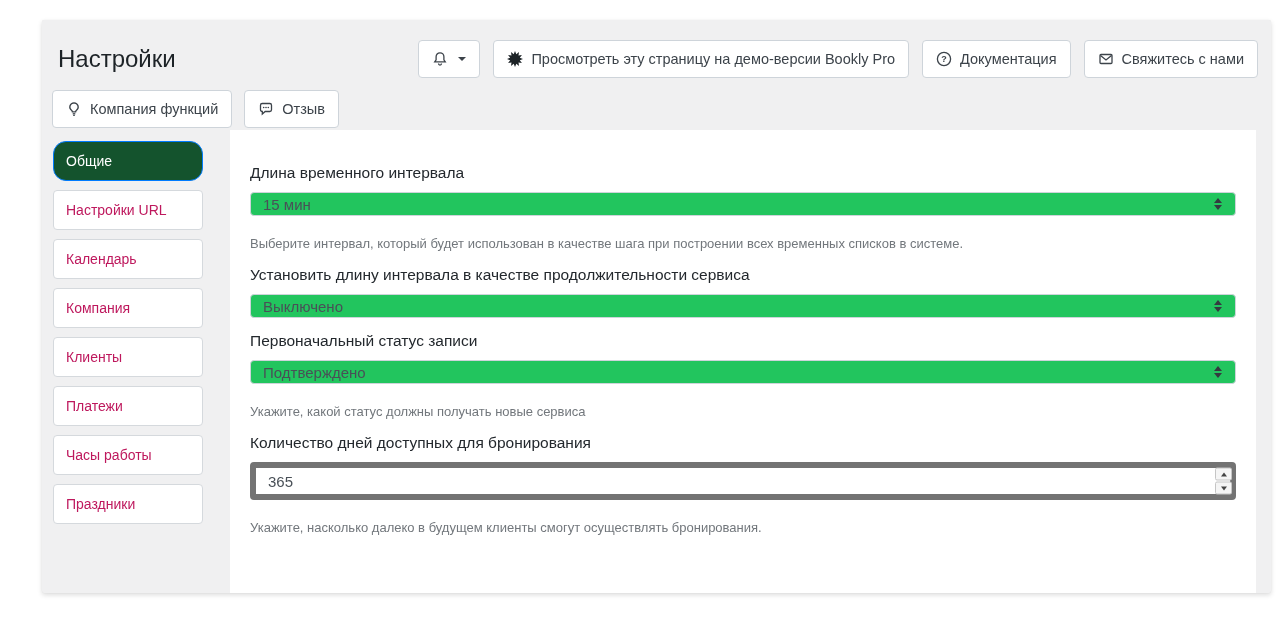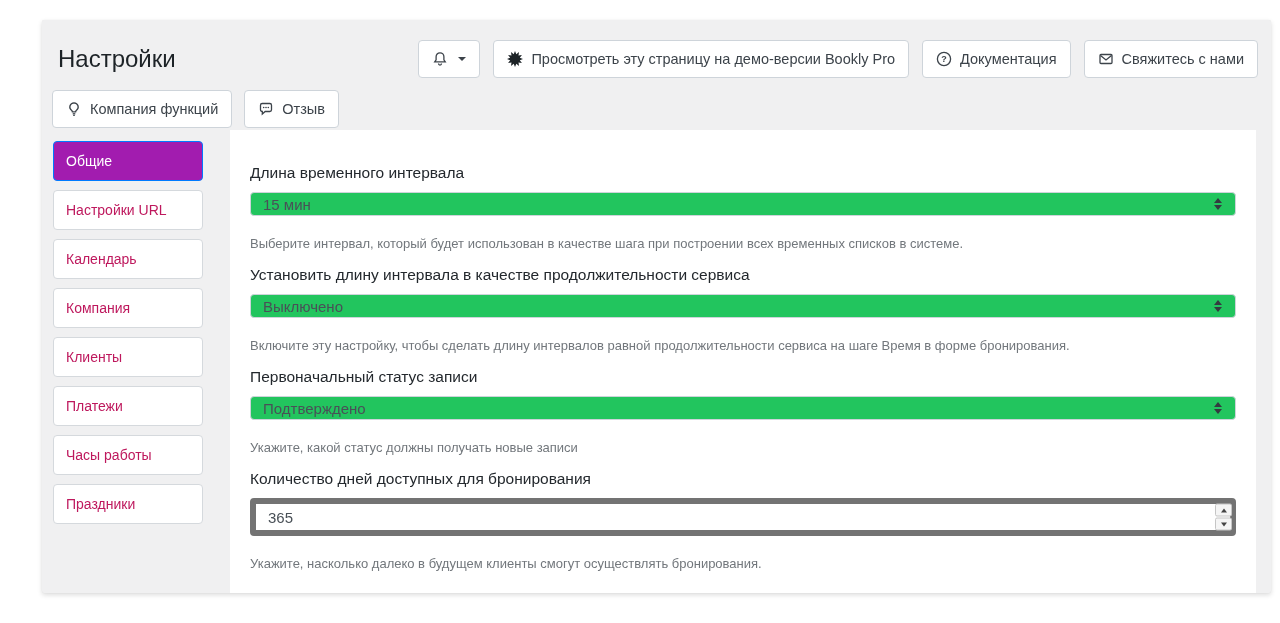--- a/index.html
+++ b/index.html
@@ -25,21 +25,21 @@
                 border-top:4px solid #3c434a; margin-left:2px; }
   .hdr-row2 { display:flex; gap:12px; padding:12px 13px 0 10px; }
   
   .body { flex:1; display:flex; padding-right:15px; margin-top:2px; min-height:0; }
   .tabs { width:188px; flex:0 0 188px; padding:11px 0 0 11px; display:flex; flex-direction:column; gap:9px; }
   .tab {
     width:150px; height:40px; background:#ffffff; border:1px solid #d5d9dd; border-radius:4px;
     font-size:14px; color:#be185d; line-height:38px; padding-left:12px; cursor:pointer;
     white-space:nowrap; overflow:hidden;
   }
-  .tab.active { background:#a21caf; border-color:#007bff; color:#ffffff; }
+  .tab.active { background:#14532d; border-color:#007bff; color:#ffffff;border-radius:13px; }
   .panel { flex:1; background:#ffffff; padding:34px 20px 10px 20px; }
   
   .field { margin-bottom:14px; }
   .field-label { font-size:15.5px; color:#23282d; margin-bottom:10px; }
   .control {
     position:relative; height:24px; background:#22c55e; border:1px solid #ced4da; border-radius:4px;
     display:flex; align-items:center; padding:0 30px 0 12px;
     font-size:15px; color:#495057; cursor:pointer;
   }
   .sel-arrows { position:absolute; right:13px; top:50%; transform:translateY(-50%);
@@ -171,33 +171,32 @@
 
       <div class="field">
         <div class="field-label">Установить длину интервала в качестве продолжительности сервиса</div>
         <div class="control">
           <span>Выключено</span>
           <span class="sel-arrows">
               <span class="tri-up"></span>
               <span class="tri-down"></span>
             </span>
         </div>
-        <div class="help">Включите эту настройку, чтобы сделать длину интервалов равной продолжительности сервиса на шаге Время в форме бронирования.</div>
       </div>
 
       <div class="field">
         <div class="field-label">Первоначальный статус записи</div>
         <div class="control">
           <span>Подтверждено</span>
           <span class="sel-arrows">
               <span class="tri-up"></span>
               <span class="tri-down"></span>
             </span>
         </div>
-        <div class="help">Укажите, какой статус должны получать новые записи</div>
+        <div class="help">Укажите, какой статус должны получать новые сервиса</div>
       </div>
 
       <div class="field">
         <div class="field-label">Количество дней доступных для бронирования</div>
         <div class="num-wrap">
           <input class="num-input" type="text" value="365" style="">
           <span class="spinner">
             <span class="spin-btn">
                 <span class="u"></span>
               </span>

